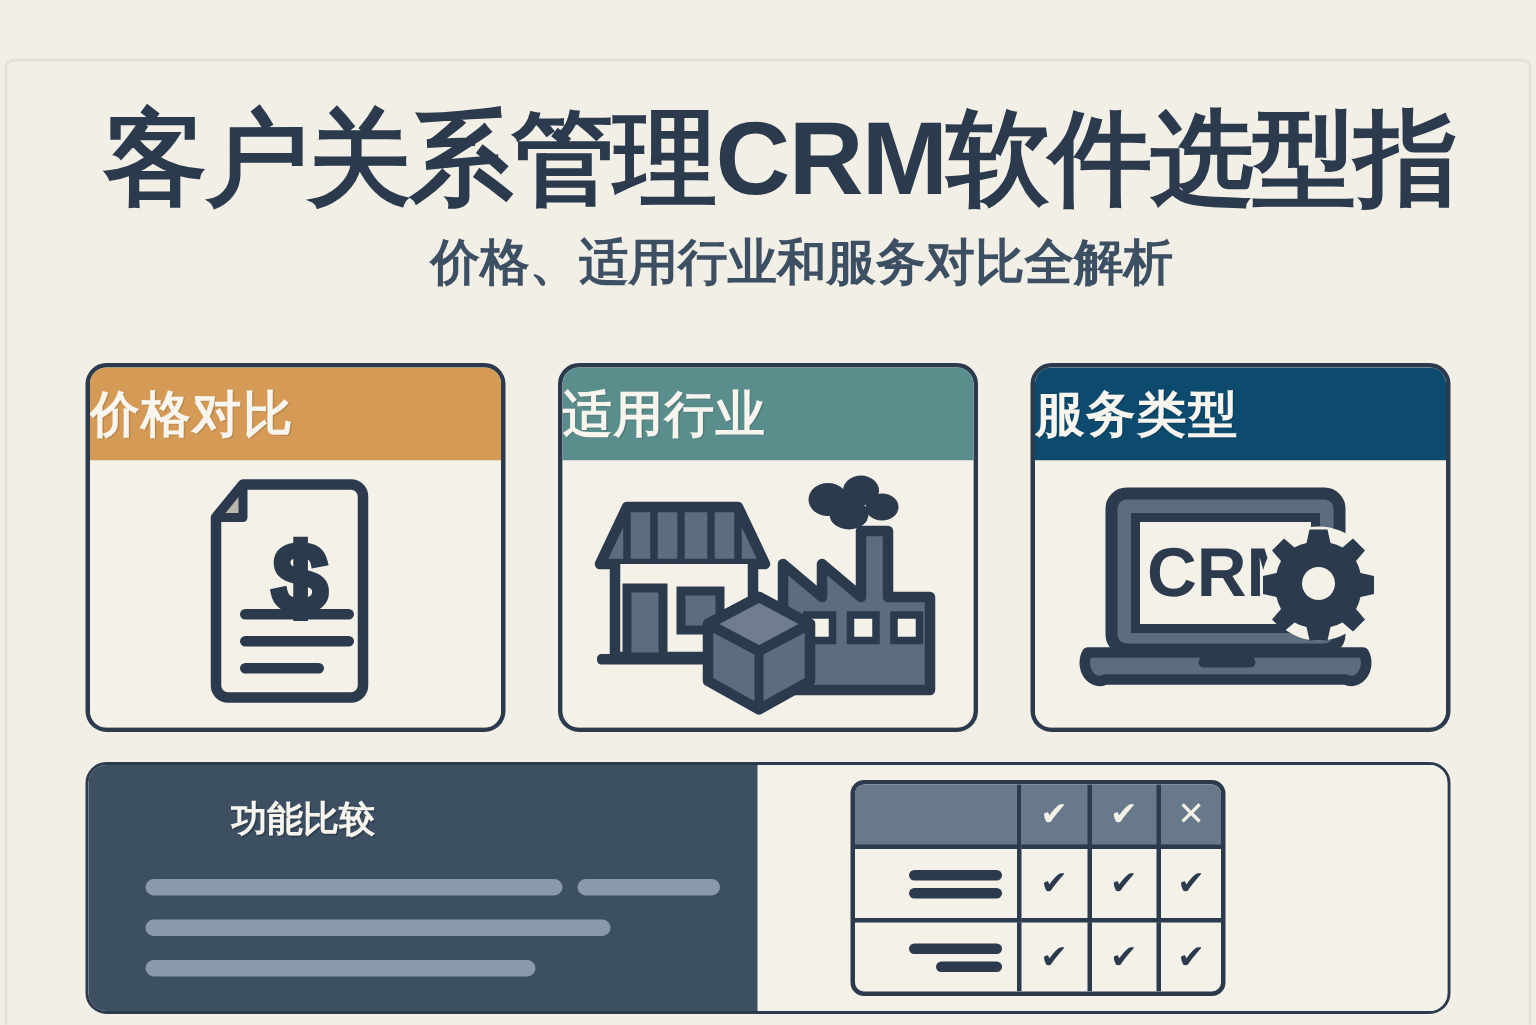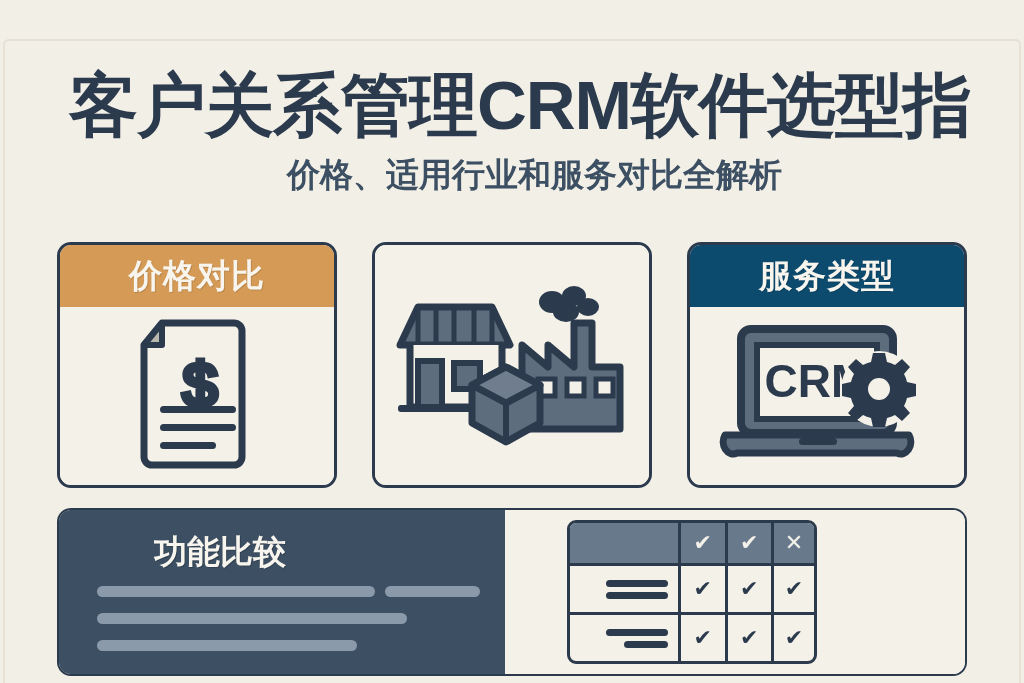--- a/index.html
+++ b/index.html
@@ -80,21 +80,21 @@
     background: #f4f1e8;
     overflow: hidden;
     display: flex;
     flex-direction: column;
   }
   .card-header {
     height: 62px;
     flex: 0 0 62px;
     display: flex;
     align-items: center;
-    justify-content: center;
+    justify-content: flex-start;
     color: #f7f5ee;
     font-size: 33px;
     font-weight: 700;
     letter-spacing: 1px;
     text-shadow: 1px 1px 0 rgba(0,0,0,0.12);
   }
   .card-body {
     flex: 1 1 auto;
     display: flex;
     align-items: center;
@@ -120,21 +120,21 @@
     width: 446px;
     flex: 0 0 446px;
     background: #3c4f63;
     position: relative;
     box-sizing: border-box;
   }
   #feature-title {
     position: absolute;
     left: 95px;
     top: 20px;
-    font-size: 33px;
+    font-size: 24px;
     font-weight: 700;
     color: #f7f5ee;
     text-shadow: 1px 1px 0 rgba(0,0,0,0.18);
   }
   .skeleton-row {
     position: absolute;
     left: 38px;
     display: flex;
     gap: 10px;
   }
@@ -217,20 +217,23 @@
             <text x="68" y="72" font-family="'Liberation Sans',sans-serif" font-size="62" font-weight="400" fill="none" stroke="#2b3a4d" stroke-width="6" text-anchor="middle" dominant-baseline="middle">$</text>
             <rect x="28" y="88" width="76" height="7" rx="3.5" fill="#2b3a4d"></rect>
             <rect x="28" y="106" width="76" height="7" rx="3.5" fill="#2b3a4d"></rect>
             <rect x="28" y="124" width="56" height="7" rx="3.5" fill="#2b3a4d"></rect>
           </svg>
         </span>
       </div>
     </div>
 
     <div class="card">
+      <div class="card-header" style="background: rgb(90, 142, 140);">
+        <span>适用行业</span>
+      </div>
       <div class="card-body">
         <span class="svg-wrap">
           <svg width="232" height="168" viewBox="0 0 232 168">
 
             <g fill="#2b3a4d">
               <ellipse cx="156" cy="23" rx="13" ry="11"></ellipse>
               <ellipse cx="178" cy="17" rx="12" ry="10"></ellipse>
               <ellipse cx="170" cy="33" rx="13" ry="10"></ellipse>
               <ellipse cx="192" cy="28" rx="11" ry="9"></ellipse>
             </g>

